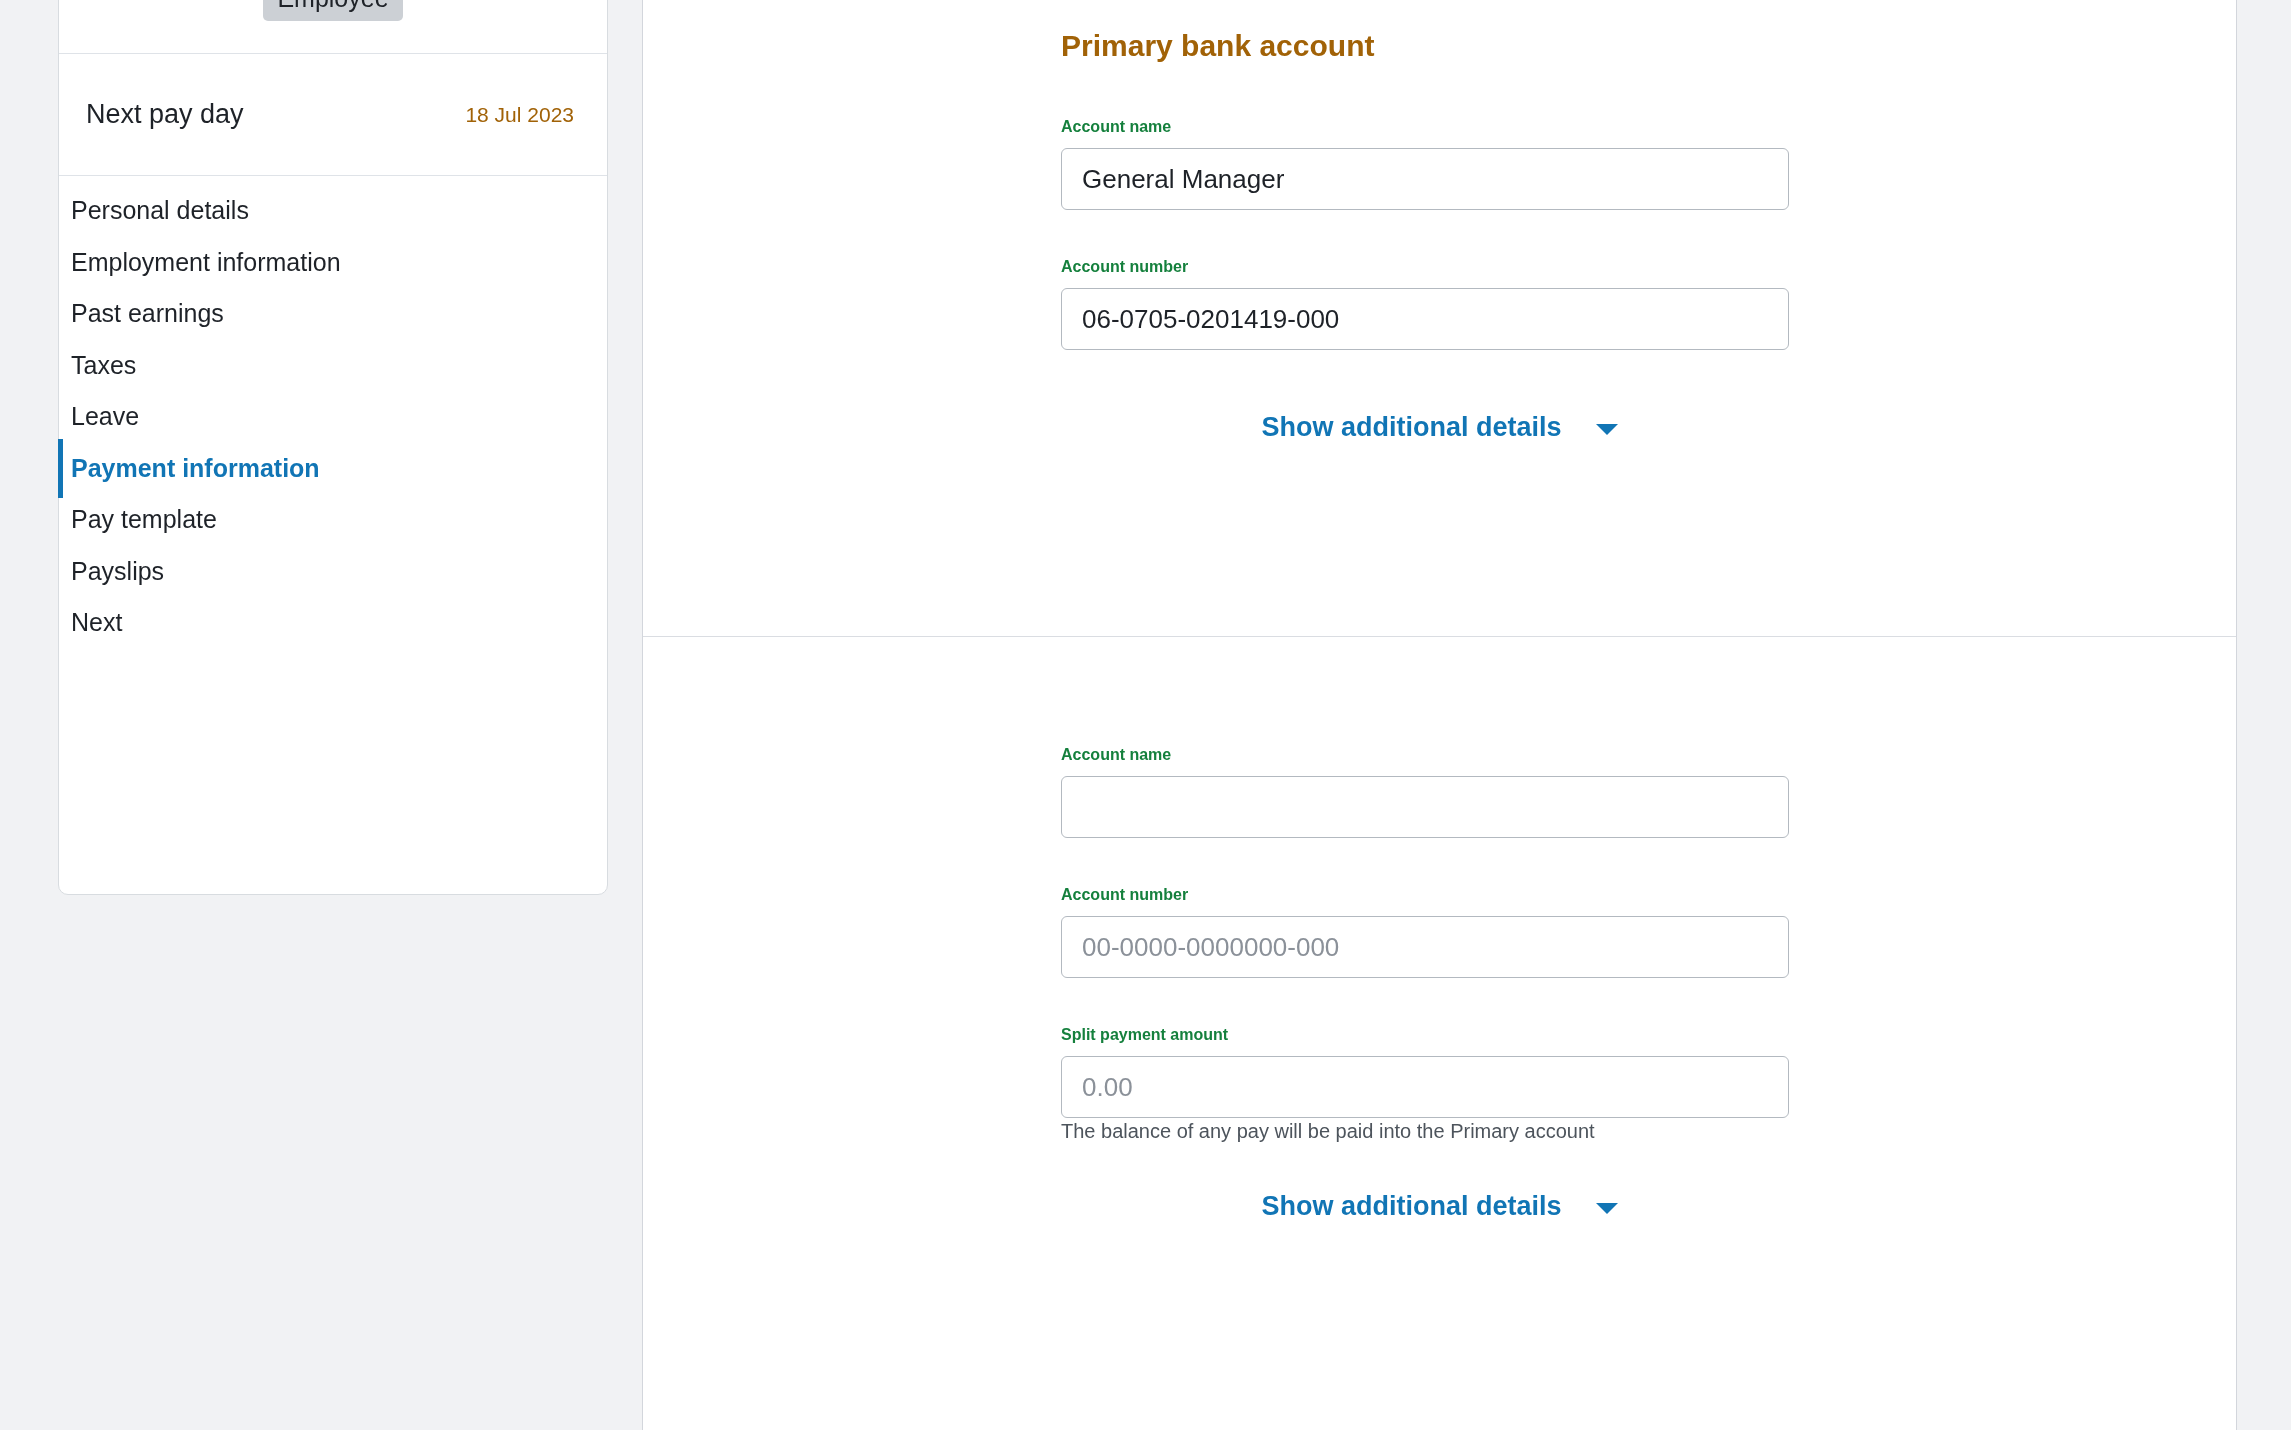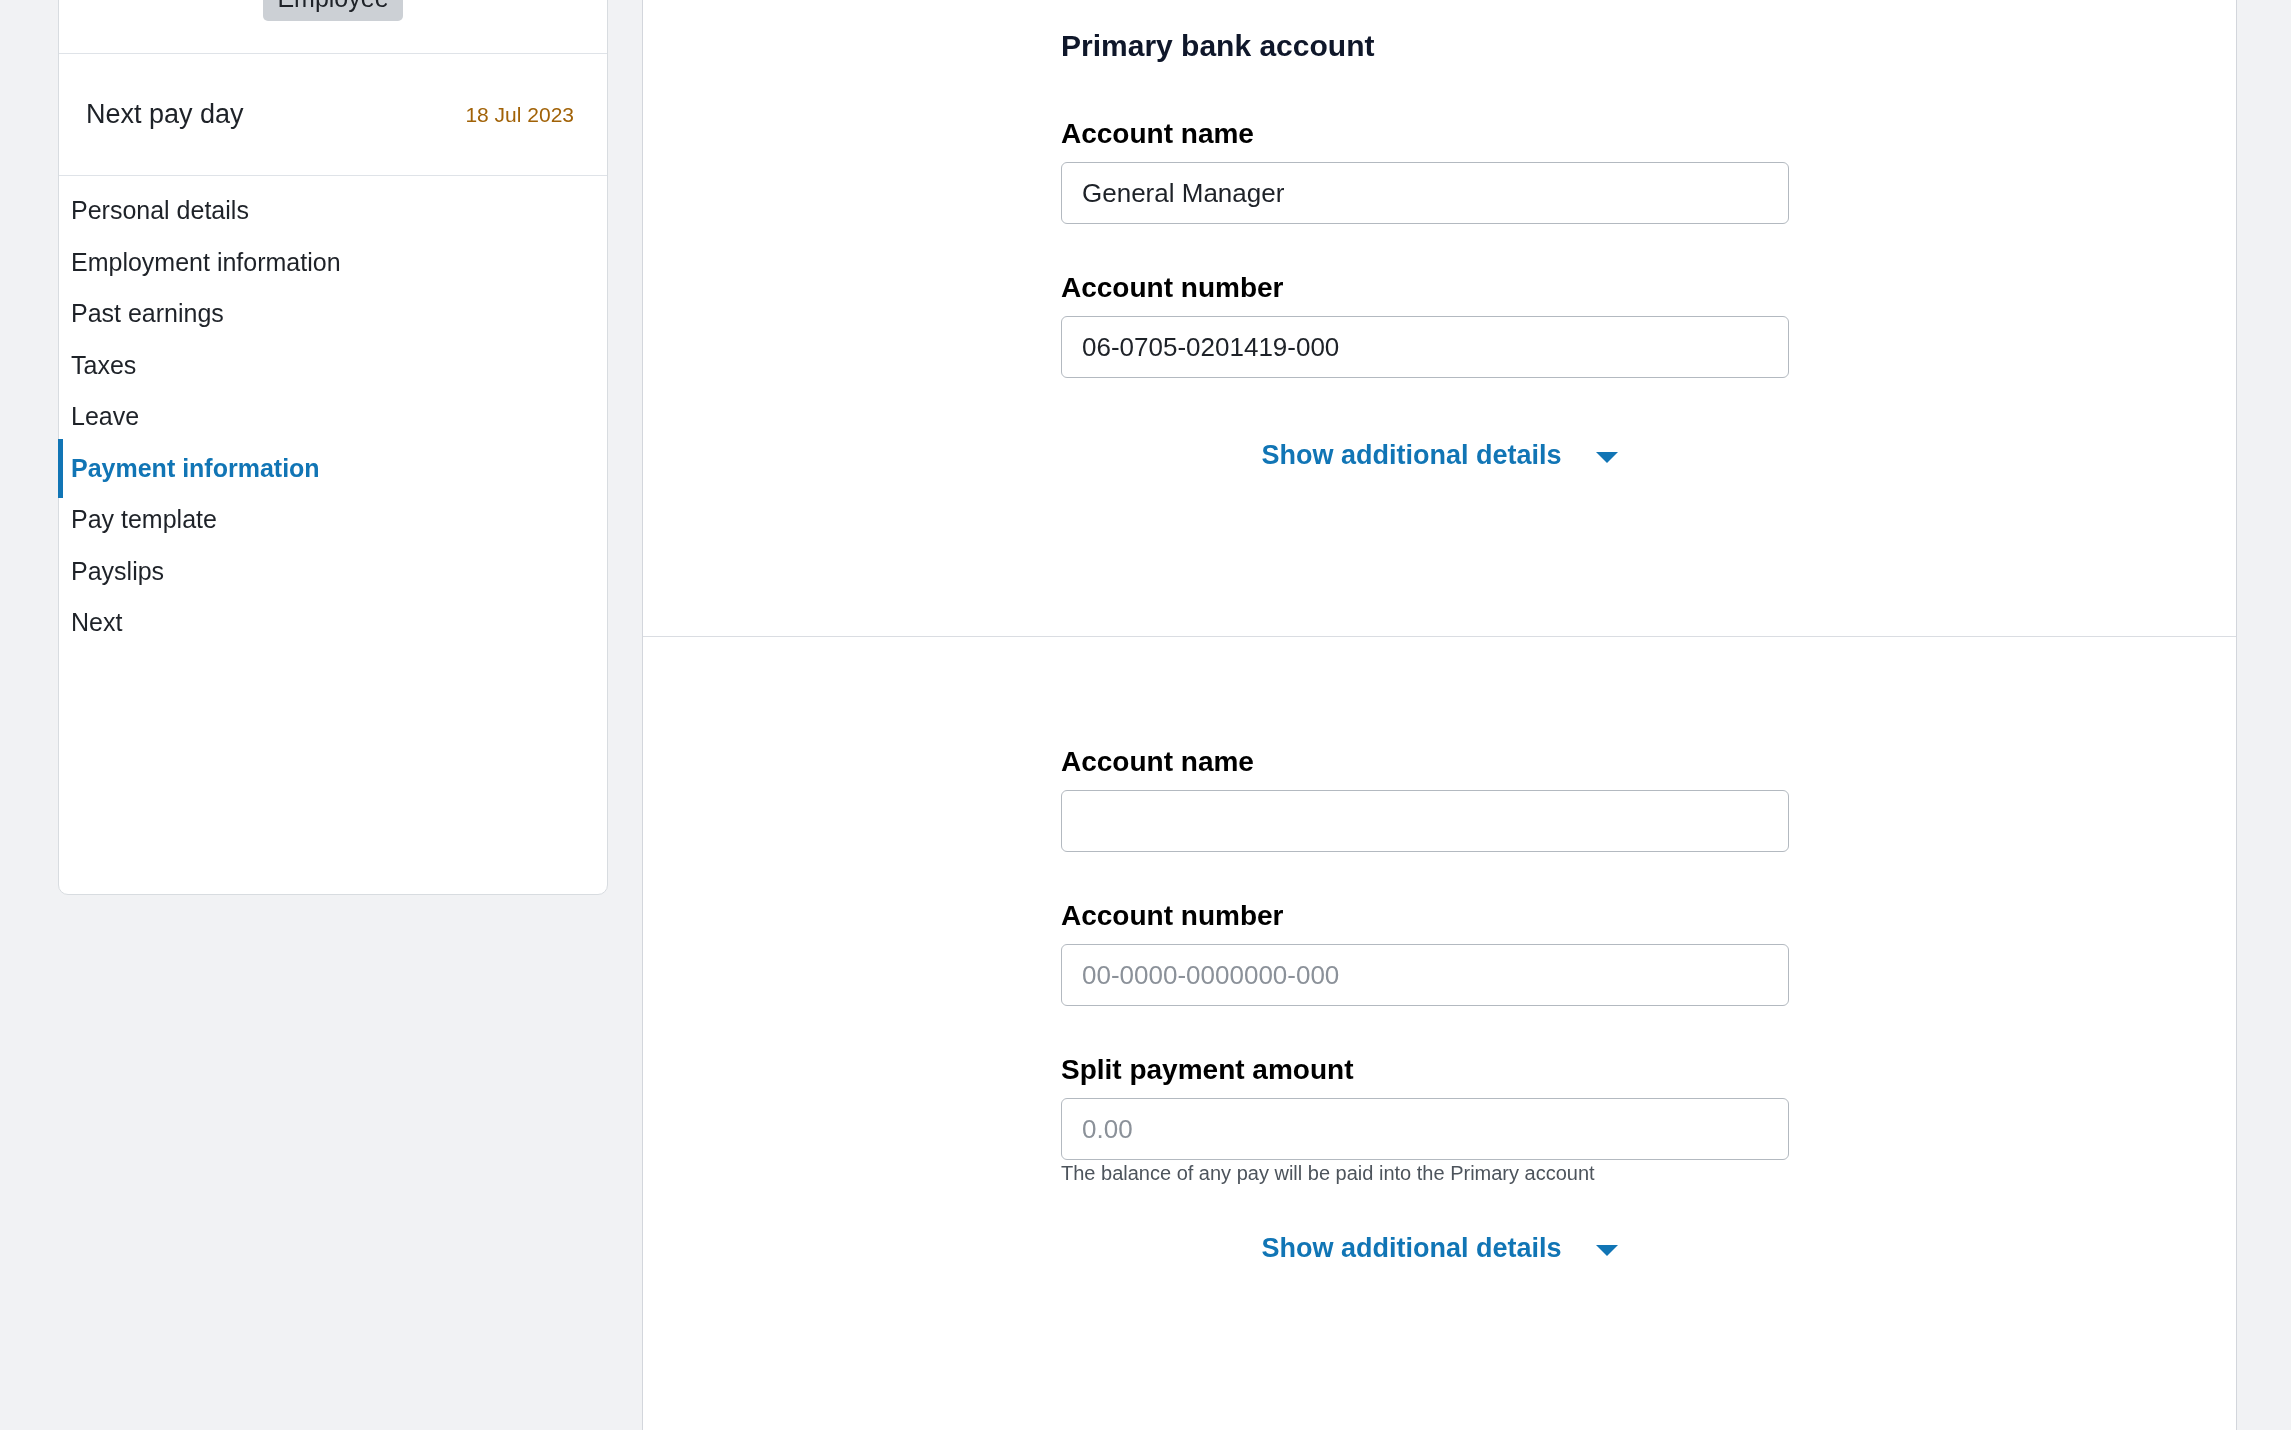--- a/index.html
+++ b/index.html
@@ -131,43 +131,43 @@
     position: absolute;
     left: 418px;
     width: 760px;
   }
   .block-primary { top: 88px; }
   .block-second  { top: 752px; }
 
   .section-title {
     font-size: 30px;
     font-weight: bold;
-    color: #0f172a;
+    color: #a16207;
     line-height: 1.2;
   }
   .title-row {
     display: flex;
     align-items: center;
     justify-content: space-between;
   }
   .remove-link {
     font-size: 27px;
     font-weight: bold;
     color: #d9304a;
     cursor: pointer;
     white-space: nowrap;
   }
 
   .field {
     margin-top: 0;
   }
   .field-label {
-    font-size: 28px;
-    font-weight: bold;
-    color: #000000;
+    font-size: 16px;
+    font-weight: bold;
+    color: #15803d;
     display: block;
   }
   .field-input {
     display: block;
     width: 728px;
     height: 62px;
     border: 1px solid #b3b9c0;
     border-radius: 6px;
     background: #ffffff;
     font-family: "Liberation Sans", sans-serif;

